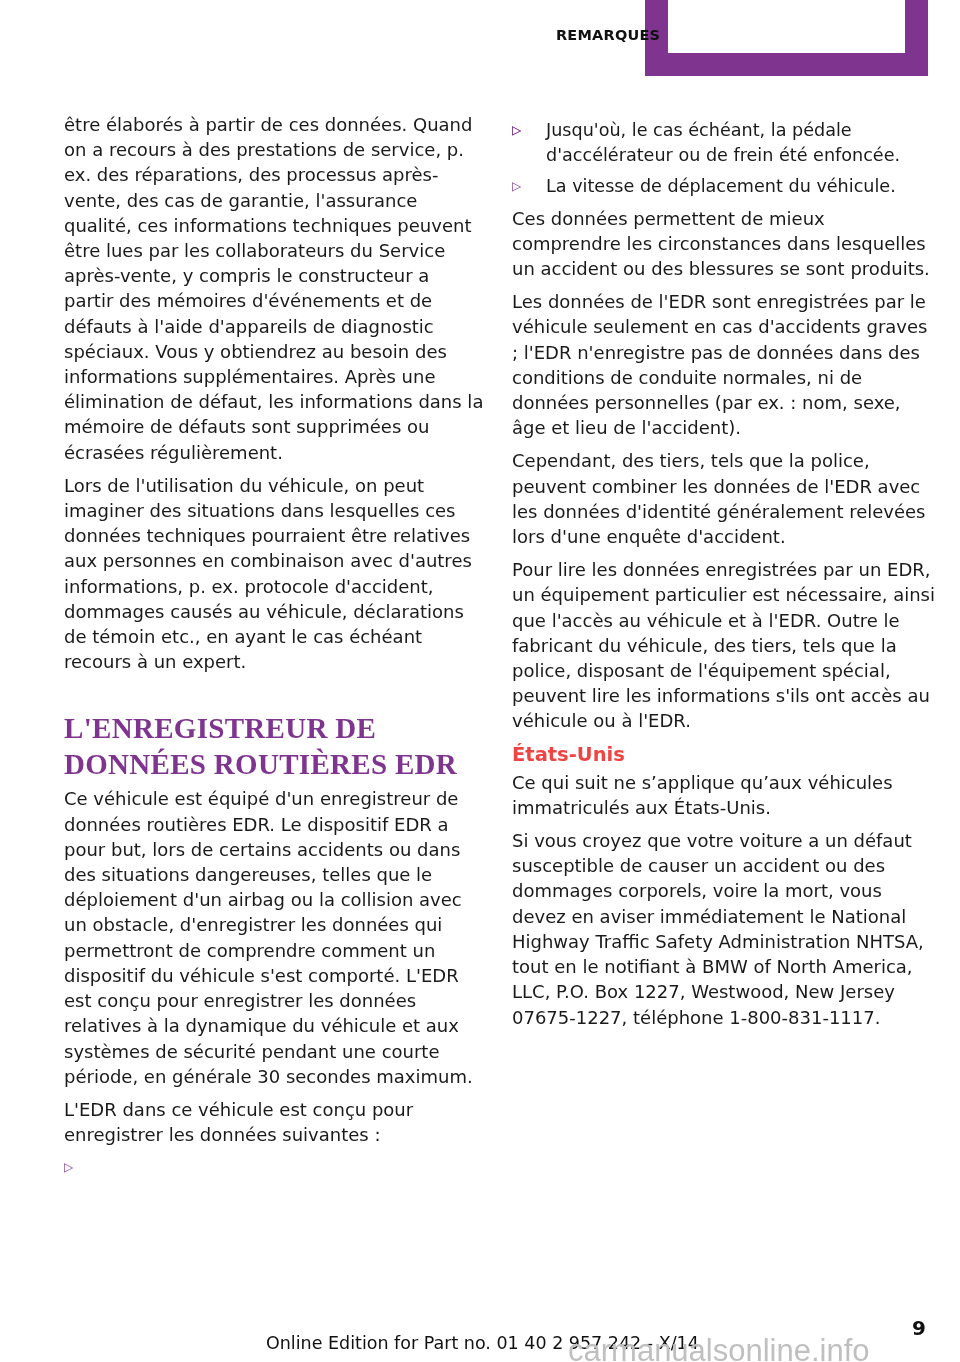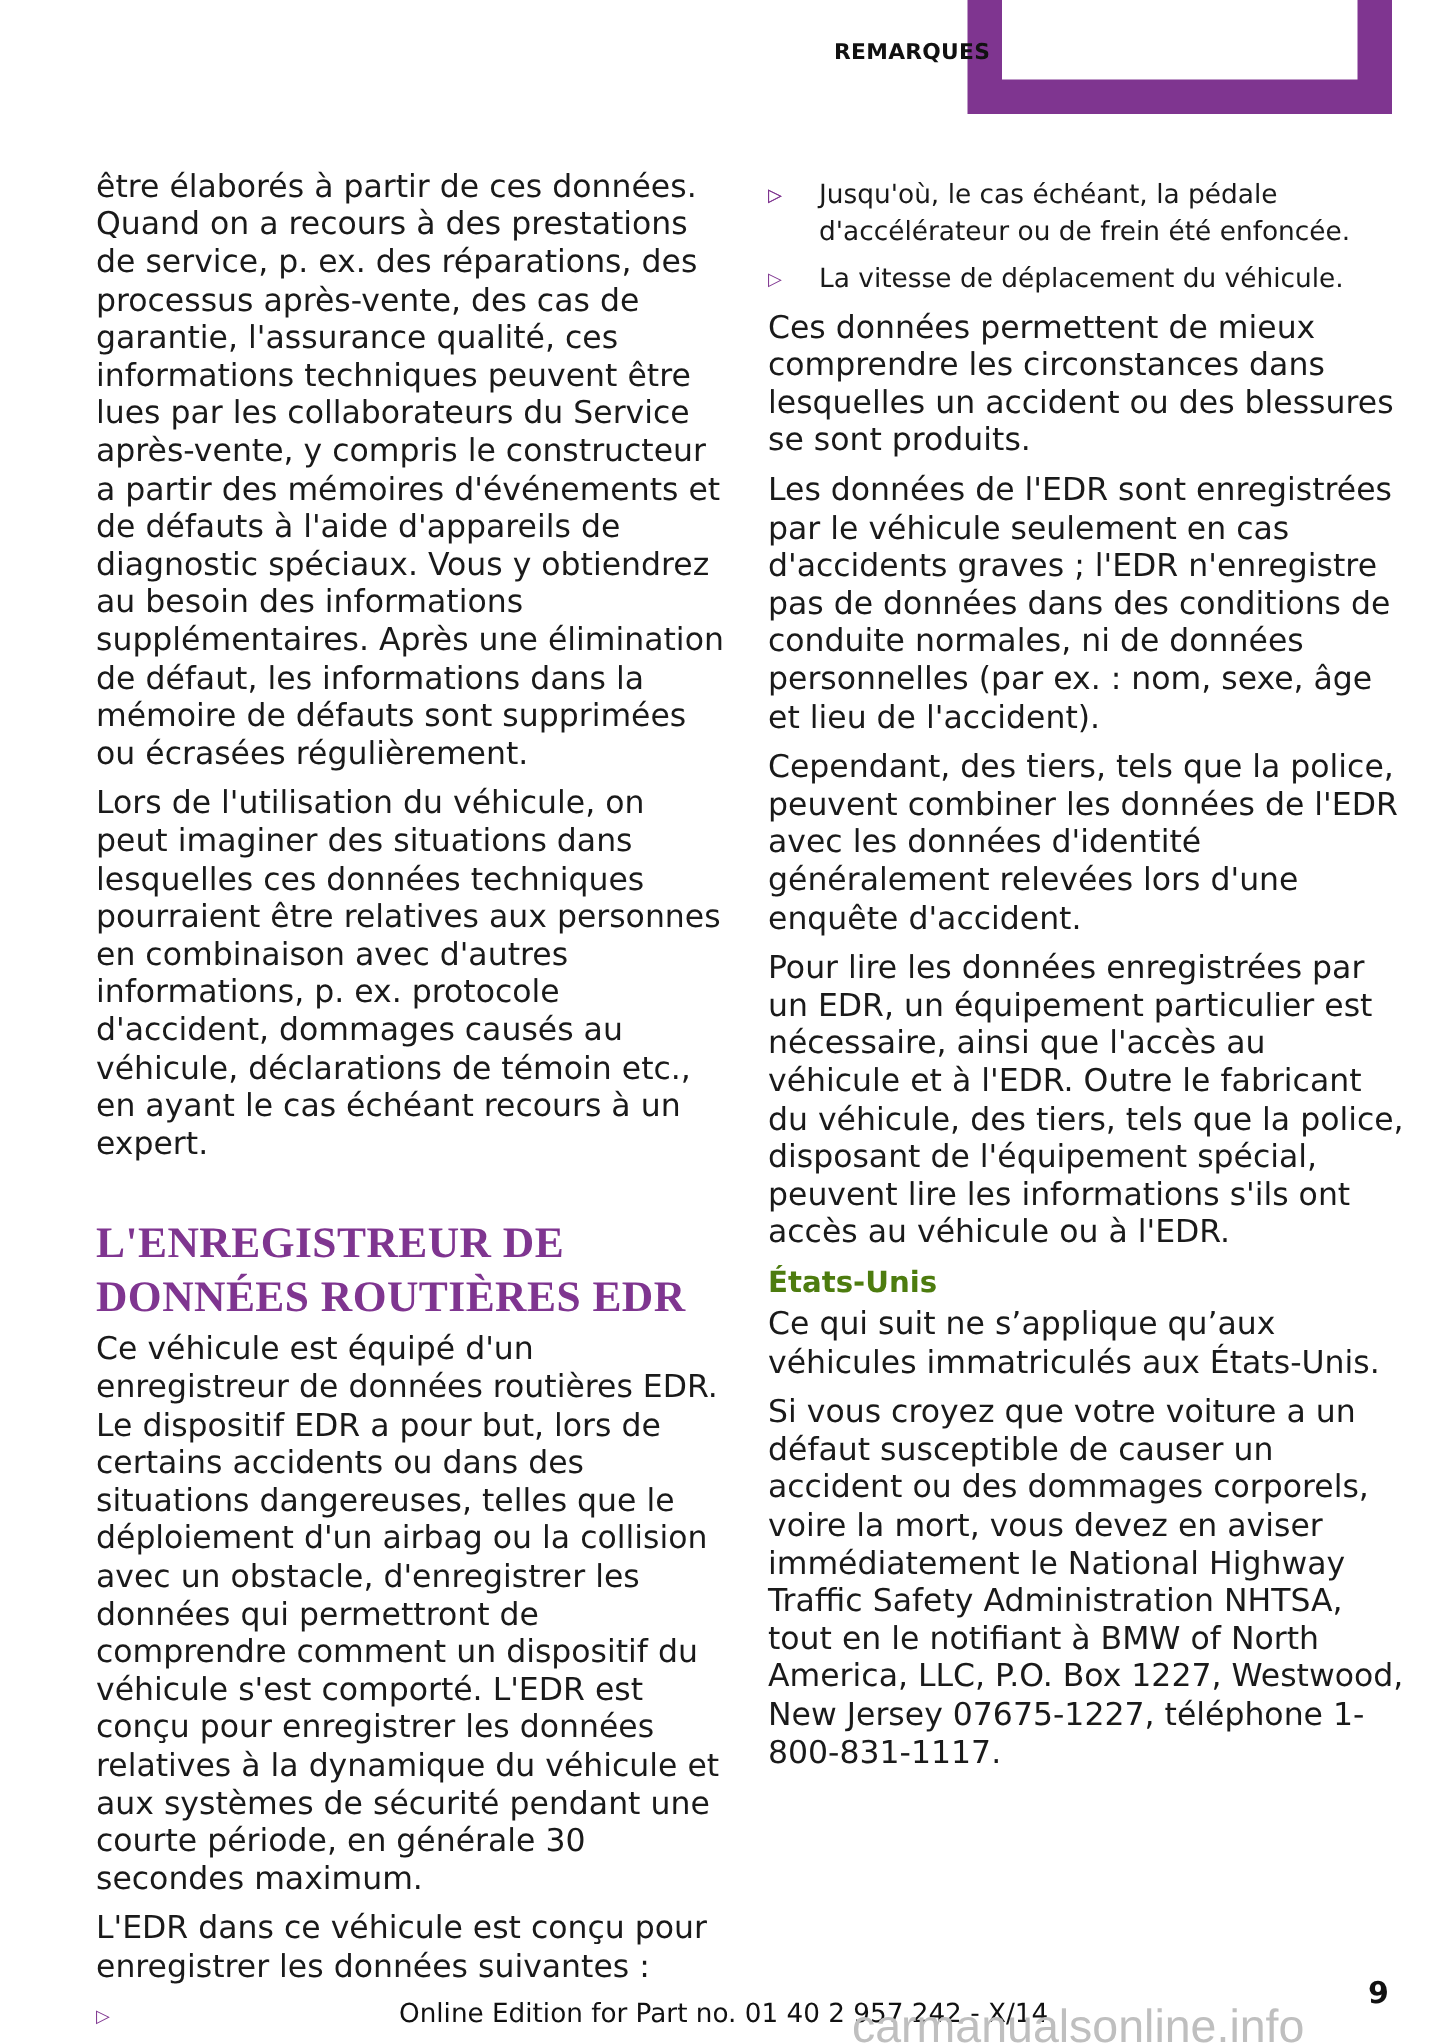--- a/index.html
+++ b/index.html
@@ -5,23 +5,23 @@
   html, body { margin: 0; padding: 0; background: #ffffff; }
   body { width: 960px; height: 1362px; position: relative; overflow: hidden;
          font-family: "DejaVu Sans", "Liberation Sans", sans-serif; color: #1a1a1a; }
   .tab-box { position: absolute; left: 645px; top: 0; width: 283px; height: 76px; background: #7f3590; }
   .tab-inner { position: absolute; left: 23px; top: 0; width: 237px; height: 53px; background: #ffffff; }
   .section-label { position: absolute; left: 520px; top: 27px; font-size: 14.5px; font-weight: bold;
                    letter-spacing: 0.2px; color: #111; margin-left: 36px; }
   .col { position: absolute; top: 112px; }
   .col-left { left: 64px; width: 420px; }
   .col-right { left: 512px; width: 425px; }
-  p { margin: 0 0 8px 0; font-size: 21px; line-height: 25.2px; }
+  p { margin: 0 0 8px 0; font-size: 18px; line-height: 25.2px; }
   h1 { margin: 0; color: #7f3590; font-size: 29px; line-height: 36px; font-weight: bold; letter-spacing: 0.3px; }
-  h2 { margin: 0 0 2px 0; color: #4d7c0f; font-size: 19.5px; line-height: 26px; font-weight: bold; }
+  h2 { margin: 0 0 2px 0; color: #ef4444; font-size: 19.5px; line-height: 26px; font-weight: bold; }
   ul { list-style: none; margin: 0 0 4px 0; padding: 0; }
   li { position: relative; padding-left: 34px; font-size: 17.6px; line-height: 25.2px; margin-bottom: 6px; }
   .bullet { position: absolute; left: 0; top: 0; color: #7f3590; font-size: 12px; }
   .footer { position: absolute; left: 266px; top: 1333px; font-size: 17.5px; color: #111; }
   .page-num { position: absolute; left: 912px; top: 1316px; font-size: 20px; font-weight: bold; color: #111; }
   .watermark { position: absolute; left: 568px; top: 1333px; font-size: 31px; color: #bfbfbf;
                font-family: "Liberation Sans", sans-serif; }
 </style>
 </head>
 <body>

